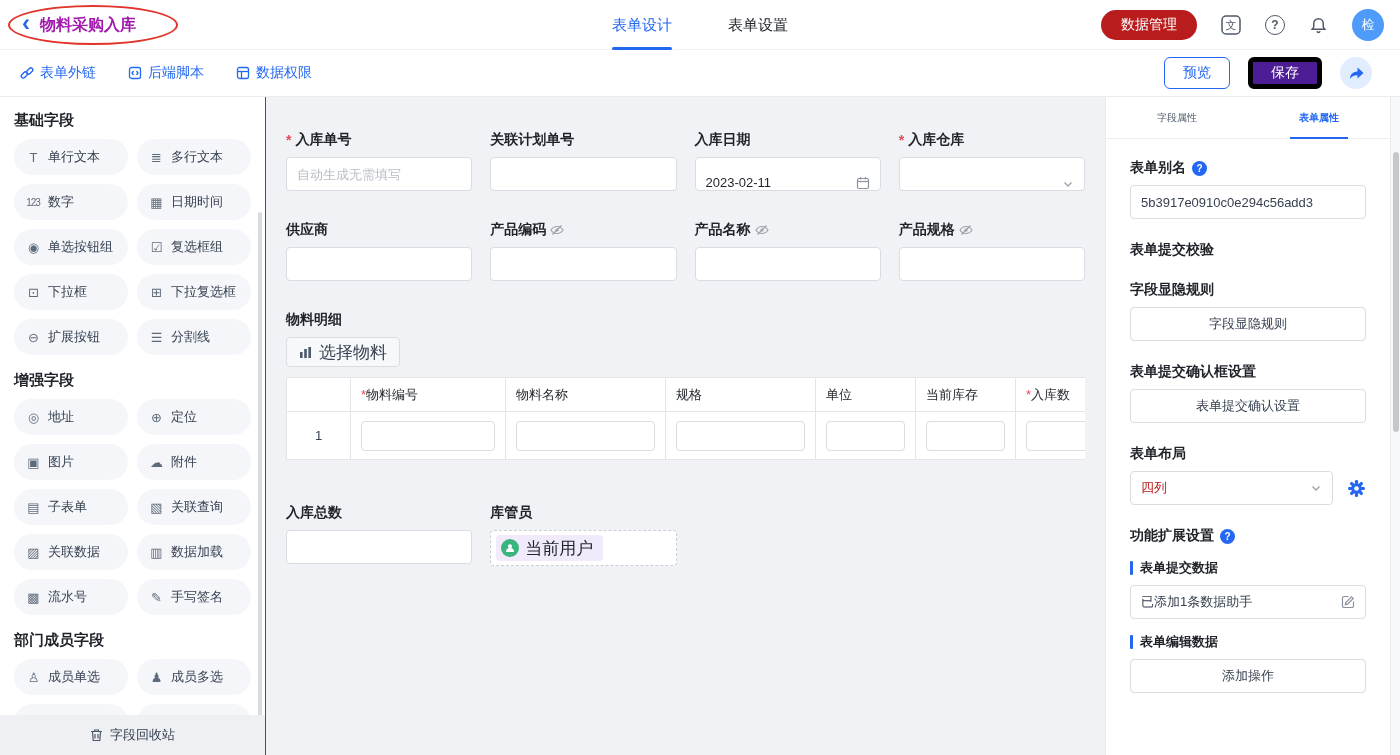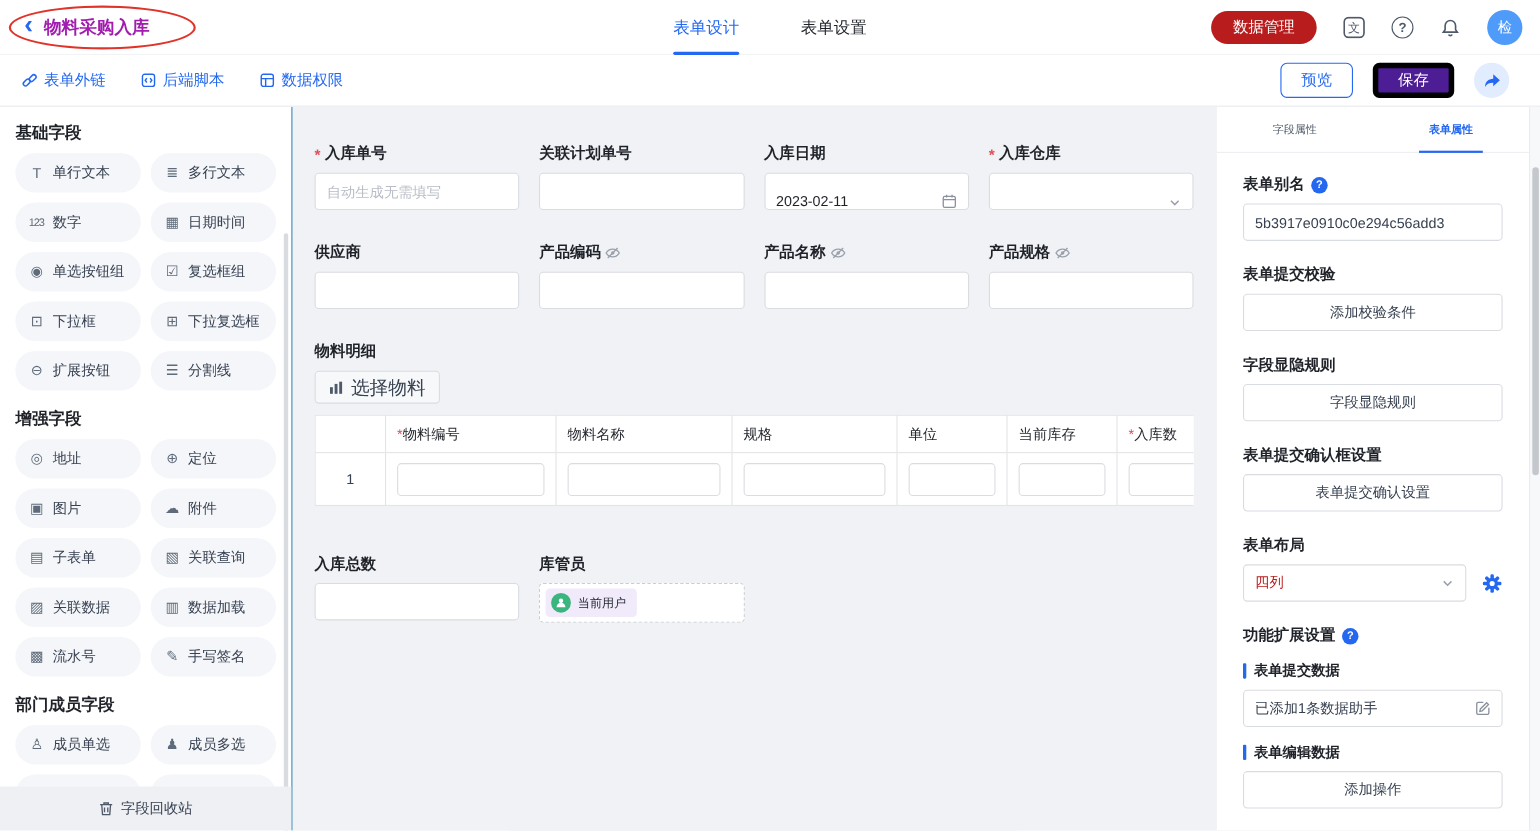--- a/index.html
+++ b/index.html
@@ -54,21 +54,21 @@
   .sel-mat { height:30px; display:inline-flex; align-items:center; gap:7px; background:#f7f8fa; border:1px solid #d9dce1; border-radius:4px; padding:0 12px; font-size:17px; color:#374151; cursor:pointer; }
   .tblwrap { width:100%; overflow:hidden; margin-top:10px; }
   table.dtl { border-collapse:collapse; table-layout:fixed; width:859px; background:#fff; }
   table.dtl th, table.dtl td { border:1px solid #e2e4e8; background:#fff; }
   table.dtl th { height:34px; font-size:13px; font-weight:normal; color:#1f2329; text-align:left; padding:0 10px; }
   table.dtl td { height:48px; padding:0 10px; }
   td.c0 { text-align:center; font-size:13px; color:#374151; }
   td .cinp { width:100%; height:30px; border:1px solid #d9dce1; border-radius:4px; outline:none; padding:0 8px; font-size:13px; }
   .fgrid2 { margin-top:44px; }
   .dashed { height:36px; border:1px dashed #c9cdd4; border-radius:4px; background:#fff; display:flex; align-items:center; padding:0 5px; cursor:pointer; }
-  .tag { height:26px; background:#f1eafb; border-radius:4px; display:inline-flex; align-items:center; gap:6px; padding:0 10px 0 5px; font-size:11px; color:#1f2329; cursor:pointer; }
+  .tag { height:26px; background:#f1eafb; border-radius:4px; display:inline-flex; align-items:center; gap:6px; padding:0 10px 0 5px; font-size:17px; color:#1f2329; cursor:pointer; }
   .tag-ic { width:18px; height:18px; border-radius:50%; background:#3ab57e; display:flex; align-items:center; justify-content:center; flex:none; }
 
   
   .panel { position:absolute; top:97px; left:1105px; width:285px; height:658px; background:#fff; border-left:1px solid #e9ebef; overflow:hidden; }
   .p-tabs { height:42px; display:flex; border-bottom:1px solid #eceef1; }
   .p-tab { flex:1; display:flex; align-items:center; justify-content:center; font-size:10px; color:#4e5969; position:relative; cursor:pointer; }
   .p-tab.active { color:#2468f2; font-weight:bold; }
   .p-tab.active::after { content:""; position:absolute; bottom:-1px; left:50%; transform:translateX(-50%); width:58px; height:2px; background:#2468f2; }
   .p-body { padding:6px 24px 0 24px; }
   .p-label { display:flex; align-items:center; gap:6px; font-size:14px; font-weight:bold; color:#1f2329; margin:22px 0 8px; height:18px; }
@@ -432,21 +432,20 @@
     <div class="p-body">
       <div class="p-label first">
         <span>表单别名</span>
         <span class="qm">?</span>
       </div>
       <input class="p-inp" value="5b3917e0910c0e294c56add3" style="">
 
       <div class="p-label">
           <span>表单提交校验</span>
         </div>
-      <button class="p-btn">添加校验条件</button>
 
       <div class="p-label">
           <span>字段显隐规则</span>
         </div>
       <button class="p-btn">字段显隐规则</button>
 
       <div class="p-label">
           <span>表单提交确认框设置</span>
         </div>
       <button class="p-btn">表单提交确认设置</button>

